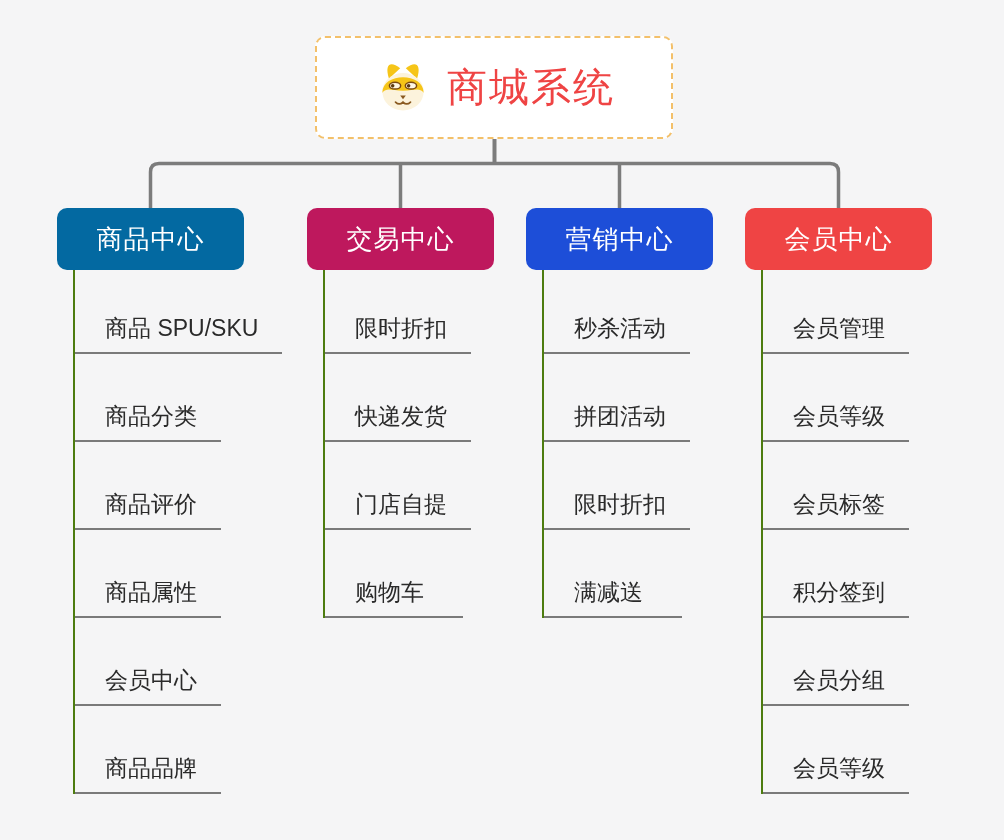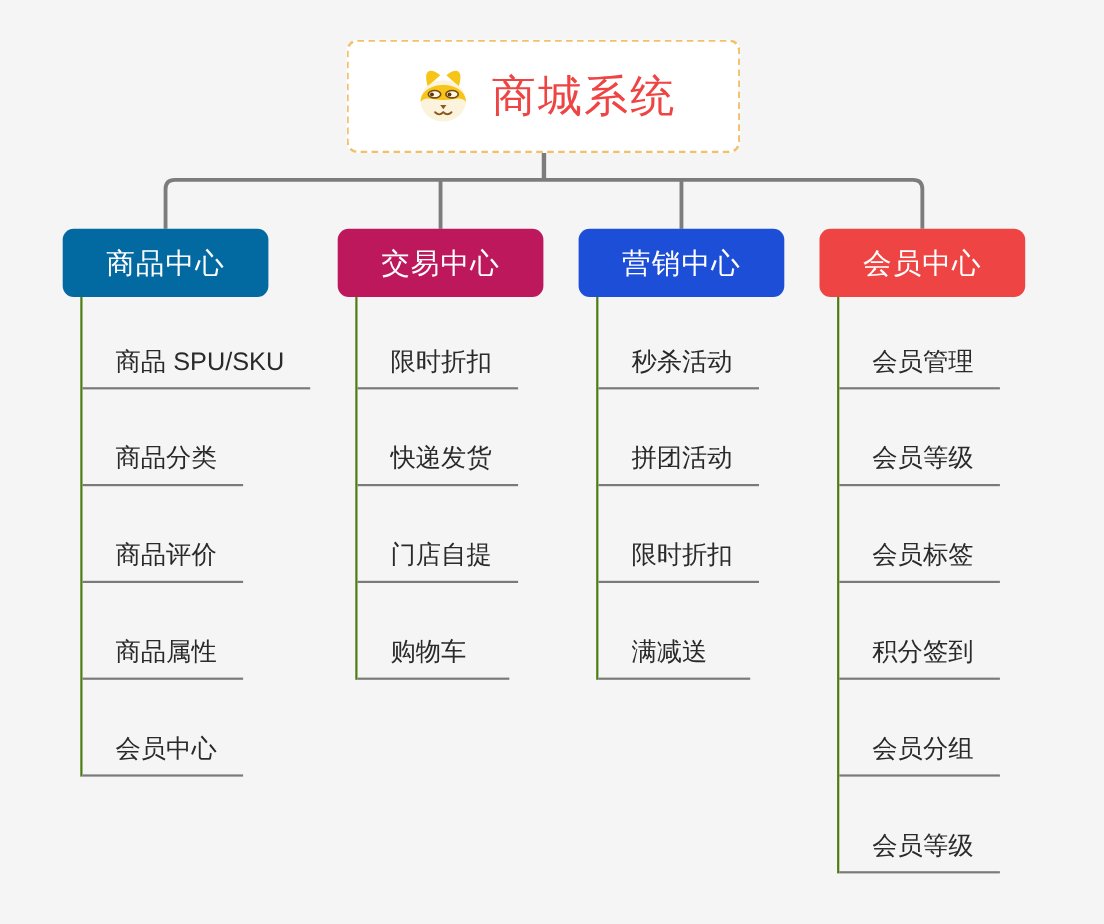--- a/index.html
+++ b/index.html
@@ -103,20 +103,21 @@
 </div>
 
 <div class="branch" style="left:57px">
   <div class="branch-head" style="background: #0369a1;">商品中心</div>
   <ul class="leaf-list">
     <li class="leaf">商品 SPU/SKU</li>
     <li class="leaf">商品分类</li>
     <li class="leaf">商品评价</li>
     <li class="leaf">商品属性</li>
     <li class="leaf">会员中心</li>
+    <li class="leaf">商品品牌</li>
   </ul>
 </div>
 
 <div class="branch" style="left:307px">
   <div class="branch-head" style="background: #be185d;">交易中心</div>
   <ul class="leaf-list">
     <li class="leaf">限时折扣</li>
     <li class="leaf">快递发货</li>
     <li class="leaf">门店自提</li>
     <li class="leaf">购物车</li>

